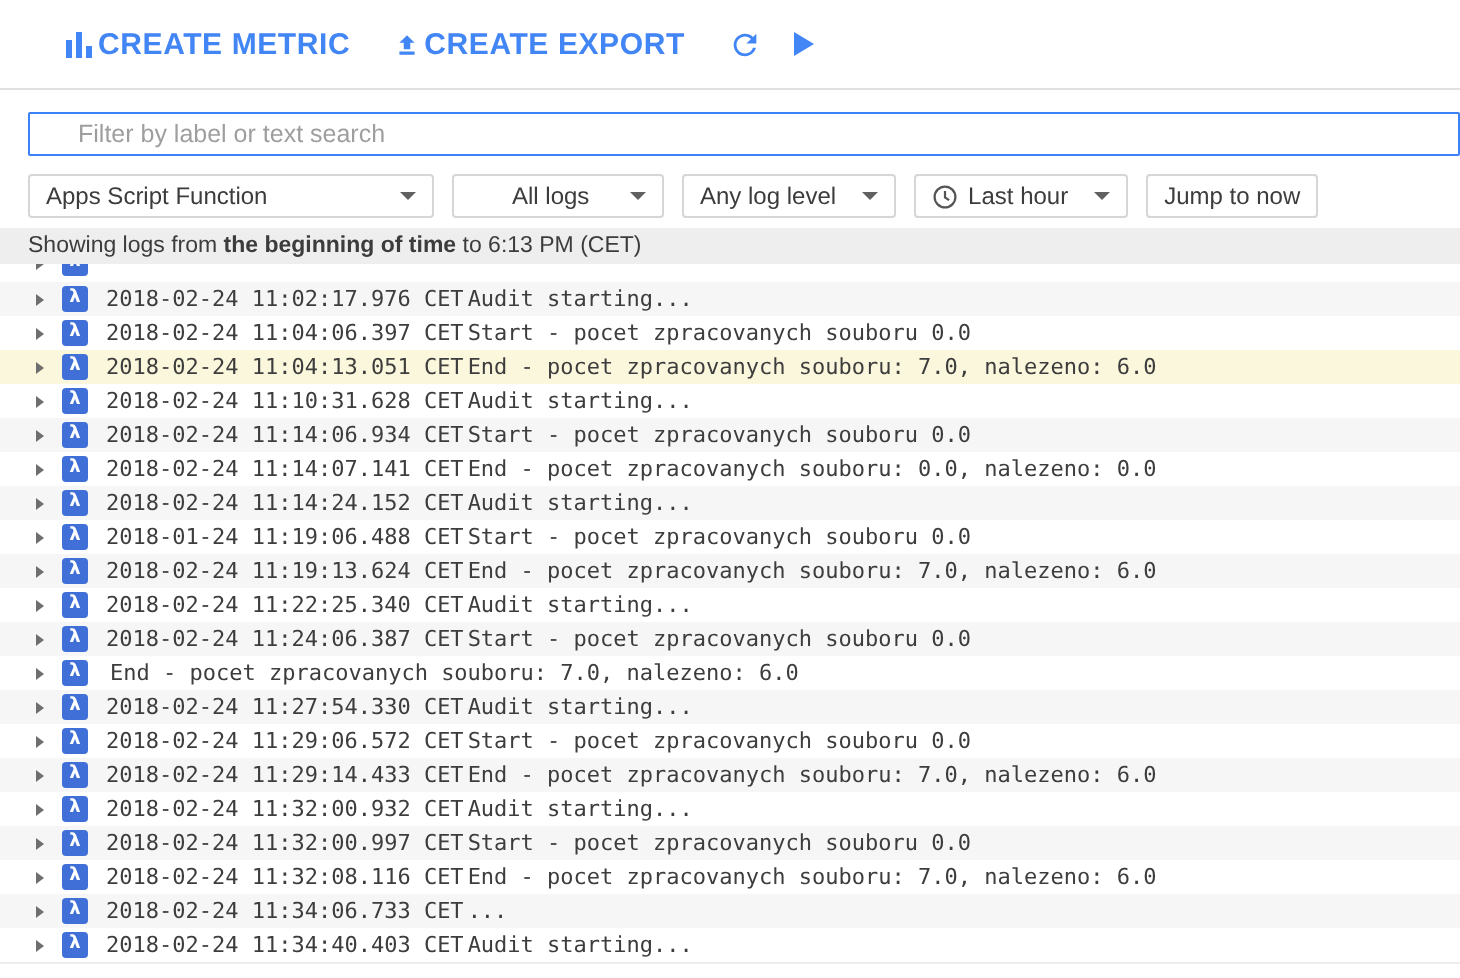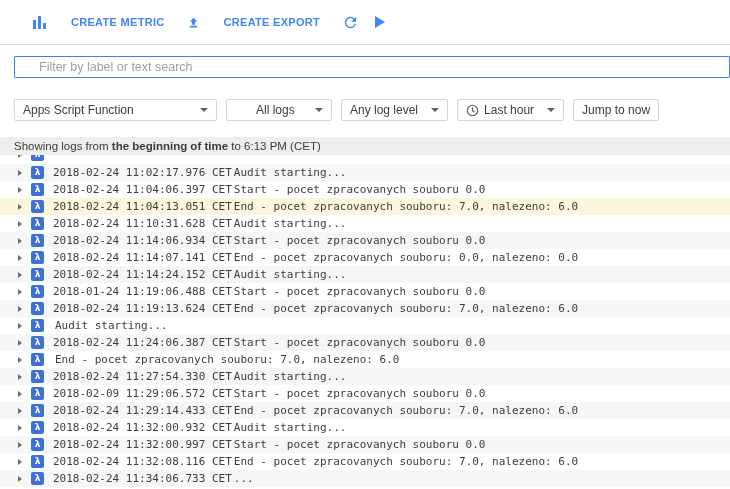--- a/index.html
+++ b/index.html
@@ -12,49 +12,49 @@
     --stripe: #f6f6f6;
     --highlight: #fbf7dc;
     --bar-bg: #eeeeee;
     --border: #e0e0e0;
     --log-text: #3d3d3d;
   }
 
   
   .toolbar { height: 45px; display: flex; align-items: center; padding-left: 33px;
     border-bottom: 1px solid var(--border); background: #fff; }
-  .tb-btn { display: flex; align-items: center; gap: 24px; color: var(--accent);
-    font-size: 11px; font-weight: bold; letter-spacing: .3px; cursor: pointer;
+  .tb-btn { display: flex; align-items: center; gap: 2px; color: var(--accent);
+    font-size: 15px; font-weight: bold; letter-spacing: .3px; cursor: pointer;
     margin-right: 22px; background: none; border: none; font-family: inherit; }
   .tb-icon-btn { background: none; border: none; cursor: pointer; margin-right: 16px;
     display: flex; align-items: center; }
   .play-tri { width: 0; height: 0; border-left: 10px solid var(--accent);
     border-top: 6px solid transparent; border-bottom: 6px solid transparent; }
 
   
   .filter-wrap { margin: 11px 0 0 14px; }
   .filter-input { width: calc(730px - 14px); height: 22px; border: 1px solid #3b82f6;
     border-radius: 1px; padding: 0 24px; font-size: 12.5px; color: #333;
     font-family: "Liberation Sans", sans-serif; outline: none; }
   .filter-input::placeholder { color: #9e9e9e; }
 
   
-  .controls { display: flex; align-items: center; margin: 21px 0 0 14px; gap: 9px; }
+  .controls { display: flex; align-items: center; margin: 9px 0 0 14px; gap: 9px; }
   .select-box, .pill-btn { height: 22px; border: 1px solid #d6d6d6; border-radius: 2px;
     background: #fff; display: flex; align-items: center; font-size: 12px; color: #3c3c3c;
     cursor: pointer; padding: 0 8px; }
   .select-box { justify-content: space-between; }
   .sel-fn { width: 203px; }
   .sel-logs { width: 106px; padding-left: 29px; }
   .caret { width: 0; height: 0; border-left: 4px solid transparent;
     border-right: 4px solid transparent; border-top: 4px solid #616161; margin-left: 8px; }
   .pill-btn { gap: 5px; }
 
   
-  .status-bar { margin-top: 16px; height: 18px; line-height: 18px; background: var(--bar-bg);
+  .status-bar { margin-top: 5px; height: 18px; line-height: 18px; background: var(--bar-bg);
     font-size: 11.5px; color: #3c3c3c; padding-left: 14px; }
   .status-bar b { font-weight: bold; }
 
   
   .log-list { width: 730px; }
   .partial-row { height: 9px; overflow: hidden; position: relative; background: #fff; }
   .partial-row .inner { position: absolute; top: -9px; left: 0; }
   .log-row { height: 17px; display: flex; align-items: center; padding-left: 18px;
     background: #fff; cursor: pointer; }
   .log-row.stripe { background: var(--stripe); }
@@ -213,20 +213,21 @@
   <div class="log-row stripe">
     <span class="expander"></span>
     <span class="lambda-icon">λ</span>
     <span class="ts">2018-02-24 11:19:13.624 CET</span>
     <span class="msg">End - pocet zpracovanych souboru: 7.0, nalezeno: 6.0</span>
   </div>
 
   <div class="log-row">
     <span class="expander"></span>
     <span class="lambda-icon">λ</span>
+    <span class="ts">2018-02-24 11:22:25.340 CET</span>
     <span class="msg">Audit starting...</span>
   </div>
 
   <div class="log-row stripe">
     <span class="expander"></span>
     <span class="lambda-icon">λ</span>
     <span class="ts">2018-02-24 11:24:06.387 CET</span>
     <span class="msg">Start - pocet zpracovanych souboru 0.0</span>
   </div>
 
@@ -239,21 +240,21 @@
   <div class="log-row stripe">
     <span class="expander"></span>
     <span class="lambda-icon">λ</span>
     <span class="ts">2018-02-24 11:27:54.330 CET</span>
     <span class="msg">Audit starting...</span>
   </div>
 
   <div class="log-row">
     <span class="expander"></span>
     <span class="lambda-icon">λ</span>
-    <span class="ts">2018-02-09 11:29:06.572 CET</span>
+    <span class="ts">2018-02-24 11:29:06.572 CET</span>
     <span class="msg">Start - pocet zpracovanych souboru 0.0</span>
   </div>
 
   <div class="log-row stripe">
     <span class="expander"></span>
     <span class="lambda-icon">λ</span>
     <span class="ts">2018-02-24 11:29:14.433 CET</span>
     <span class="msg">End - pocet zpracovanych souboru: 7.0, nalezeno: 6.0</span>
   </div>
 

